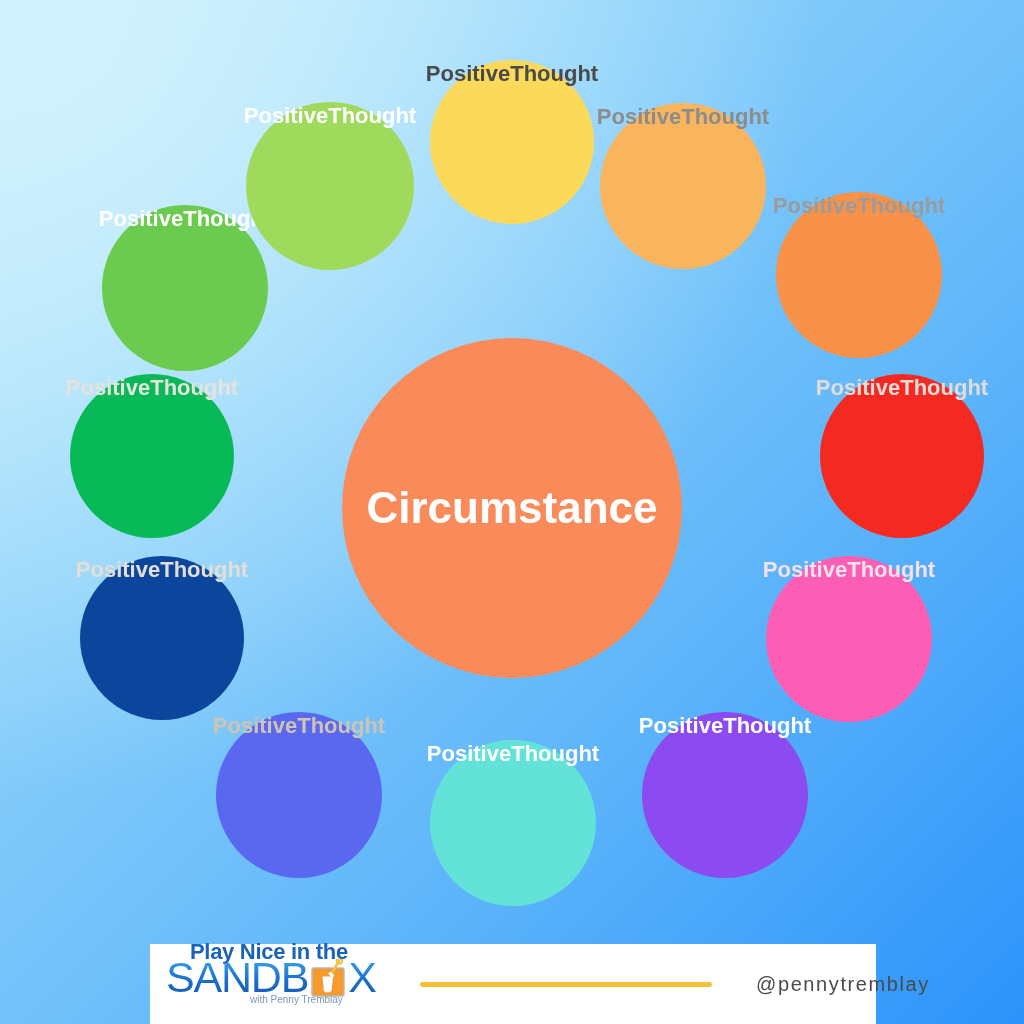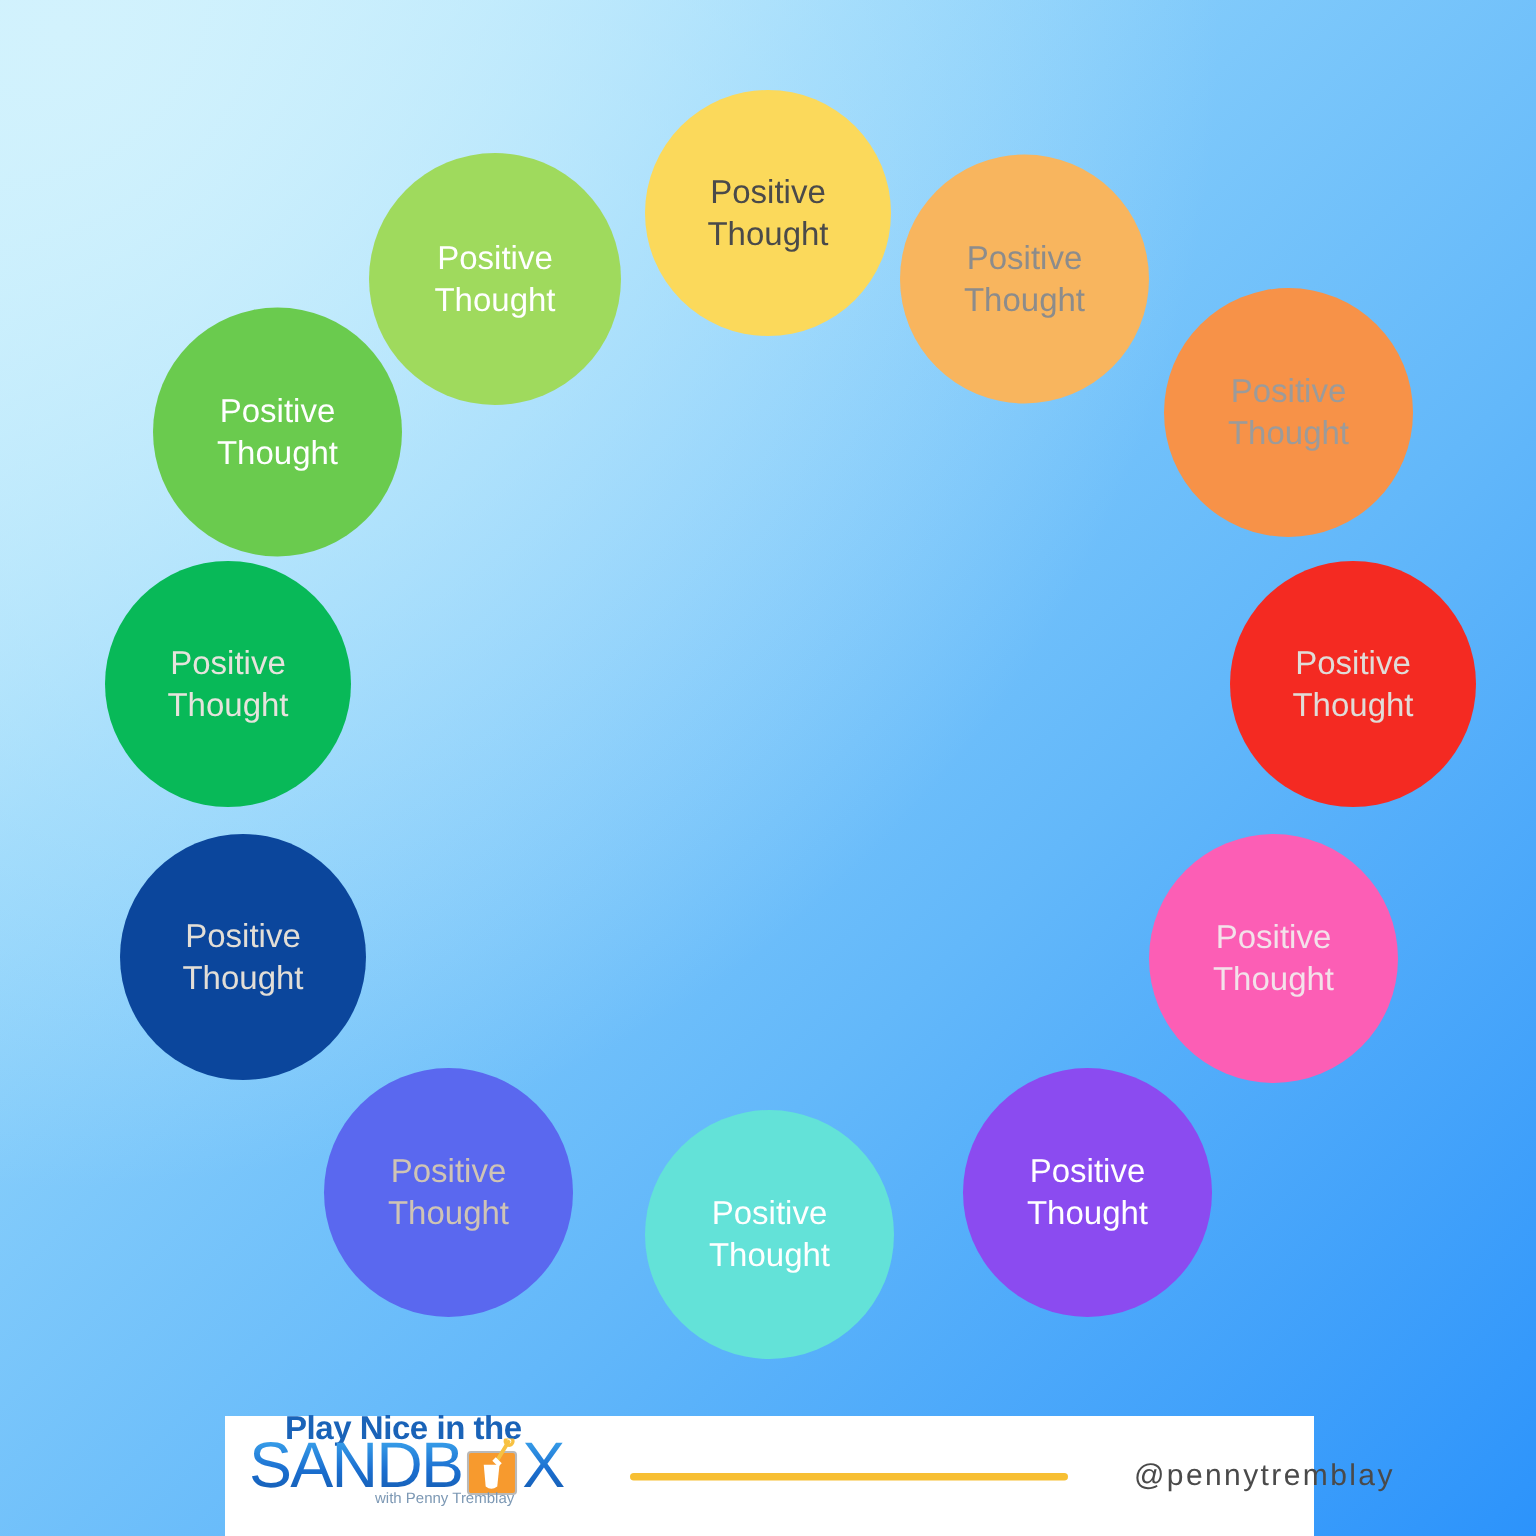--- a/index.html
+++ b/index.html
@@ -17,25 +17,24 @@
     overflow: hidden;
     background:
       radial-gradient(circle at 4% 2%, #d2f2fd 0%, rgba(210,242,253,0) 55%),
       linear-gradient(135deg, #c8f0fc 0%, #8fd3fb 28%, #63b8fa 62%, #2c93fb 100%);
   }
 
   .bubble {
     position: absolute;
     border-radius: 50%;
     display: flex;
-    flex-direction: column;
-    align-items: center;
+    flex-direction: row;
     justify-content: center;
     text-align: center;
-    font-weight: normal;
+    font-weight: bold;
     line-height: 1.28;
     box-sizing: border-box;
     user-select: none;
   }
 
   .bubble .ln { display: block; white-space: nowrap; }
 
   .center-bubble {
     position: absolute;
     border-radius: 50%;
@@ -177,20 +176,23 @@
       <div class="bubble" style="width: 164px; height: 164px; left: 80px; top: 556px; background: rgb(11, 70, 156); color: rgb(227, 222, 214); font-size: 22px;">
         <span class="ln">Positive</span>
         <span class="ln">Thought</span>
       </div>
       <div class="bubble" style="width: 164px; height: 164px; left: 70px; top: 374px; background: rgb(8, 185, 88); color: rgb(230, 227, 220); font-size: 22px;">
         <span class="ln">Positive</span>
         <span class="ln">Thought</span>
       </div>
     </div>
 
+  <div class="center-bubble" id="center-bubble" style="width: 340px; height: 340px; left: 342px; top: 338px; background: rgb(249, 139, 91); color: rgb(255, 255, 255); font-size: 44px;">
+    <span>Circumstance</span>
+  </div>
 
   <div id="footer-banner">
 
     <div id="brand-logo">
       <div id="logo-line-top">Play Nice in the</div>
 
       <div id="logo-word-sandbox">
         <span class="sb-part">SANDB</span>
         <span id="sandbox-icon">
           <svg viewBox="0 0 38 38" width="38" height="38" aria-hidden="true">

